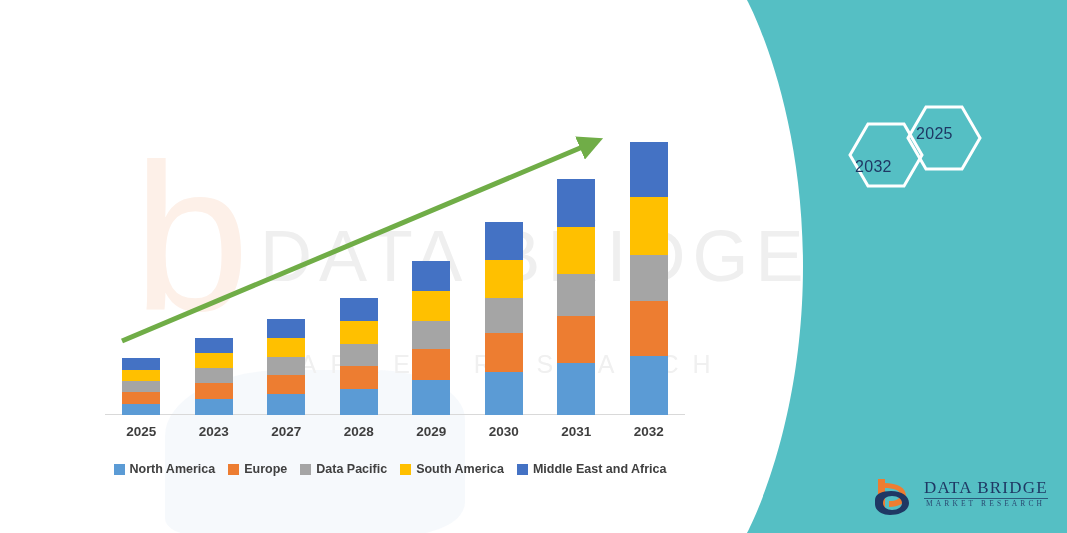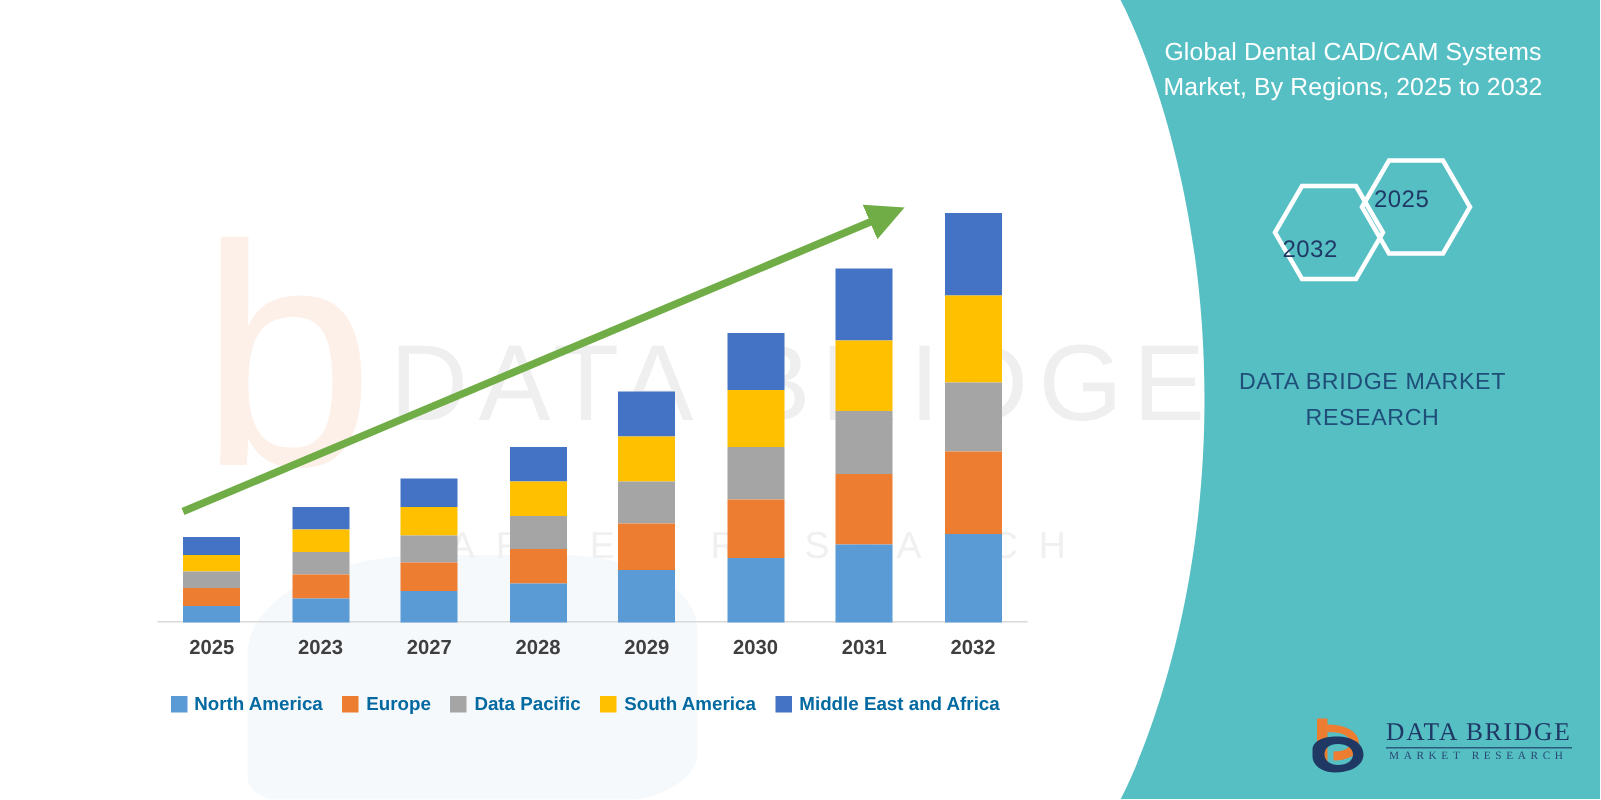--- a/index.html
+++ b/index.html
@@ -141,21 +141,21 @@
 
   .legend {
     position: absolute; left: 100px; top: 459px;
     width: 580px; height: 20px;
     display: flex; align-items: center; justify-content: center;
     gap: 13px;
   }
   .legend-item { display: flex; align-items: center; gap: 5px; }
   .legend-swatch { width: 11px; height: 11px; display: block; }
   .legend-label {
-    font-size: 12.5px; font-weight: bold; color: #0369a1; white-space: nowrap;
+    font-size: 12.5px; font-weight: bold; color: #404040; white-space: nowrap;
   }
 
   .footer-left {
     position: absolute; left: 84px; top: 509px;
     font-size: 8.5px; color: #3b3b3b;
     font-family: "Liberation Serif", serif;
   }
   .footer-right {
     position: absolute; left: 402px; top: 509px;
     font-size: 8.5px; color: #3b3b3b;
@@ -279,32 +279,30 @@
       </div>
     </div>
 
 
   <div class="teal-panel">
     <svg width="360" height="533" viewBox="0 0 360 533">
       <path d="M360,0 L360,533 L40,533 C40,533 96,430 96,266 C96,102 40,0 40,0 Z" fill="#55BFC4"></path>
     </svg>
   </div>
 
-  <div class="panel-title">Global Dental CAD/CAM Systems Market, By Regions, 2025 to 2032</div>
 
   <div class="hexwrap">
     <svg width="230" height="115" viewBox="0 0 230 115">
       <polygon points="30,57 48,26 84,26 102,57 84,88 48,88" fill="none" stroke="#ffffff" stroke-width="3"></polygon>
       <polygon points="88,40 106,9 142,9 160,40 142,71 106,71" fill="none" stroke="#ffffff" stroke-width="3"></polygon>
     </svg>
     <div class="hex-label hex-2032">2032</div>
     <div class="hex-label hex-2025">2025</div>
   </div>
 
-  <div class="brand-text">DATA BRIDGE MARKET RESEARCH</div>
 
   <div class="logo">
     <svg class="logo-mark" viewBox="0 0 46 42">
       <path d="M6,3 L13,3 L13,32 L6,32 Z" fill="#ED7D31"></path>
       <path d="M12,7 C26,7 34,12 34,20 C34,27 27,31 17,31 L17,25 C24,25 28,23 28,19 C28,14 22,12 12,12 Z" fill="#ED7D31"></path>
       <path d="M3,24 C3,18 10,15 19,15 C30,15 37,20 37,27 C37,34 29,39 18,39 C9,39 3,34 3,28 Z M11,27 C11,31 15,34 20,34 C26,34 30,31 30,27 C30,23 26,20 20,20 C14,20 11,23 11,27 Z" fill="#1F3864"></path>
     </svg>
     <div class="logo-text">DATA BRIDGE</div>
     <div class="logo-rule"></div>
     <div class="logo-sub">MARKET RESEARCH</div>

